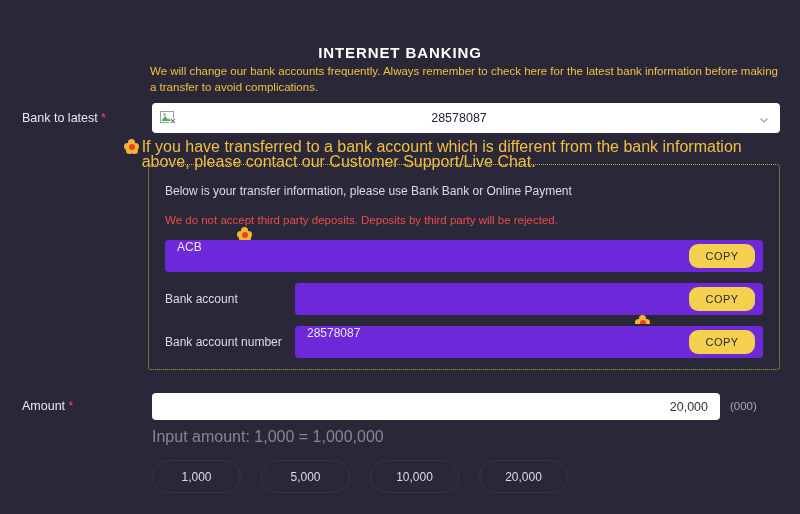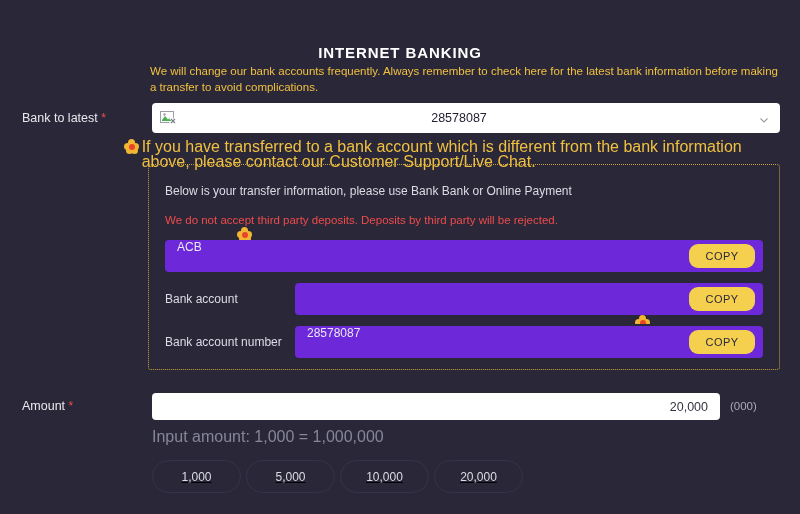--- a/index.html
+++ b/index.html
@@ -231,22 +231,21 @@
     color: #86869a;
     font-size: 16px;
   }
 
   
   .pills {
     position: absolute;
     left: 152px;
     top: 460px;
     display: flex;
-    gap: 0px;
-    text-decoration: underline;
+    gap: 15px;
   }
   .pill {
     width: 89px;
     height: 33px;
     border: 1px solid #35334a;
     border-radius: 17px;
     background: transparent;
     color: #dcdce6;
     font-size: 12px;
     font-family: "Liberation Sans", sans-serif;

